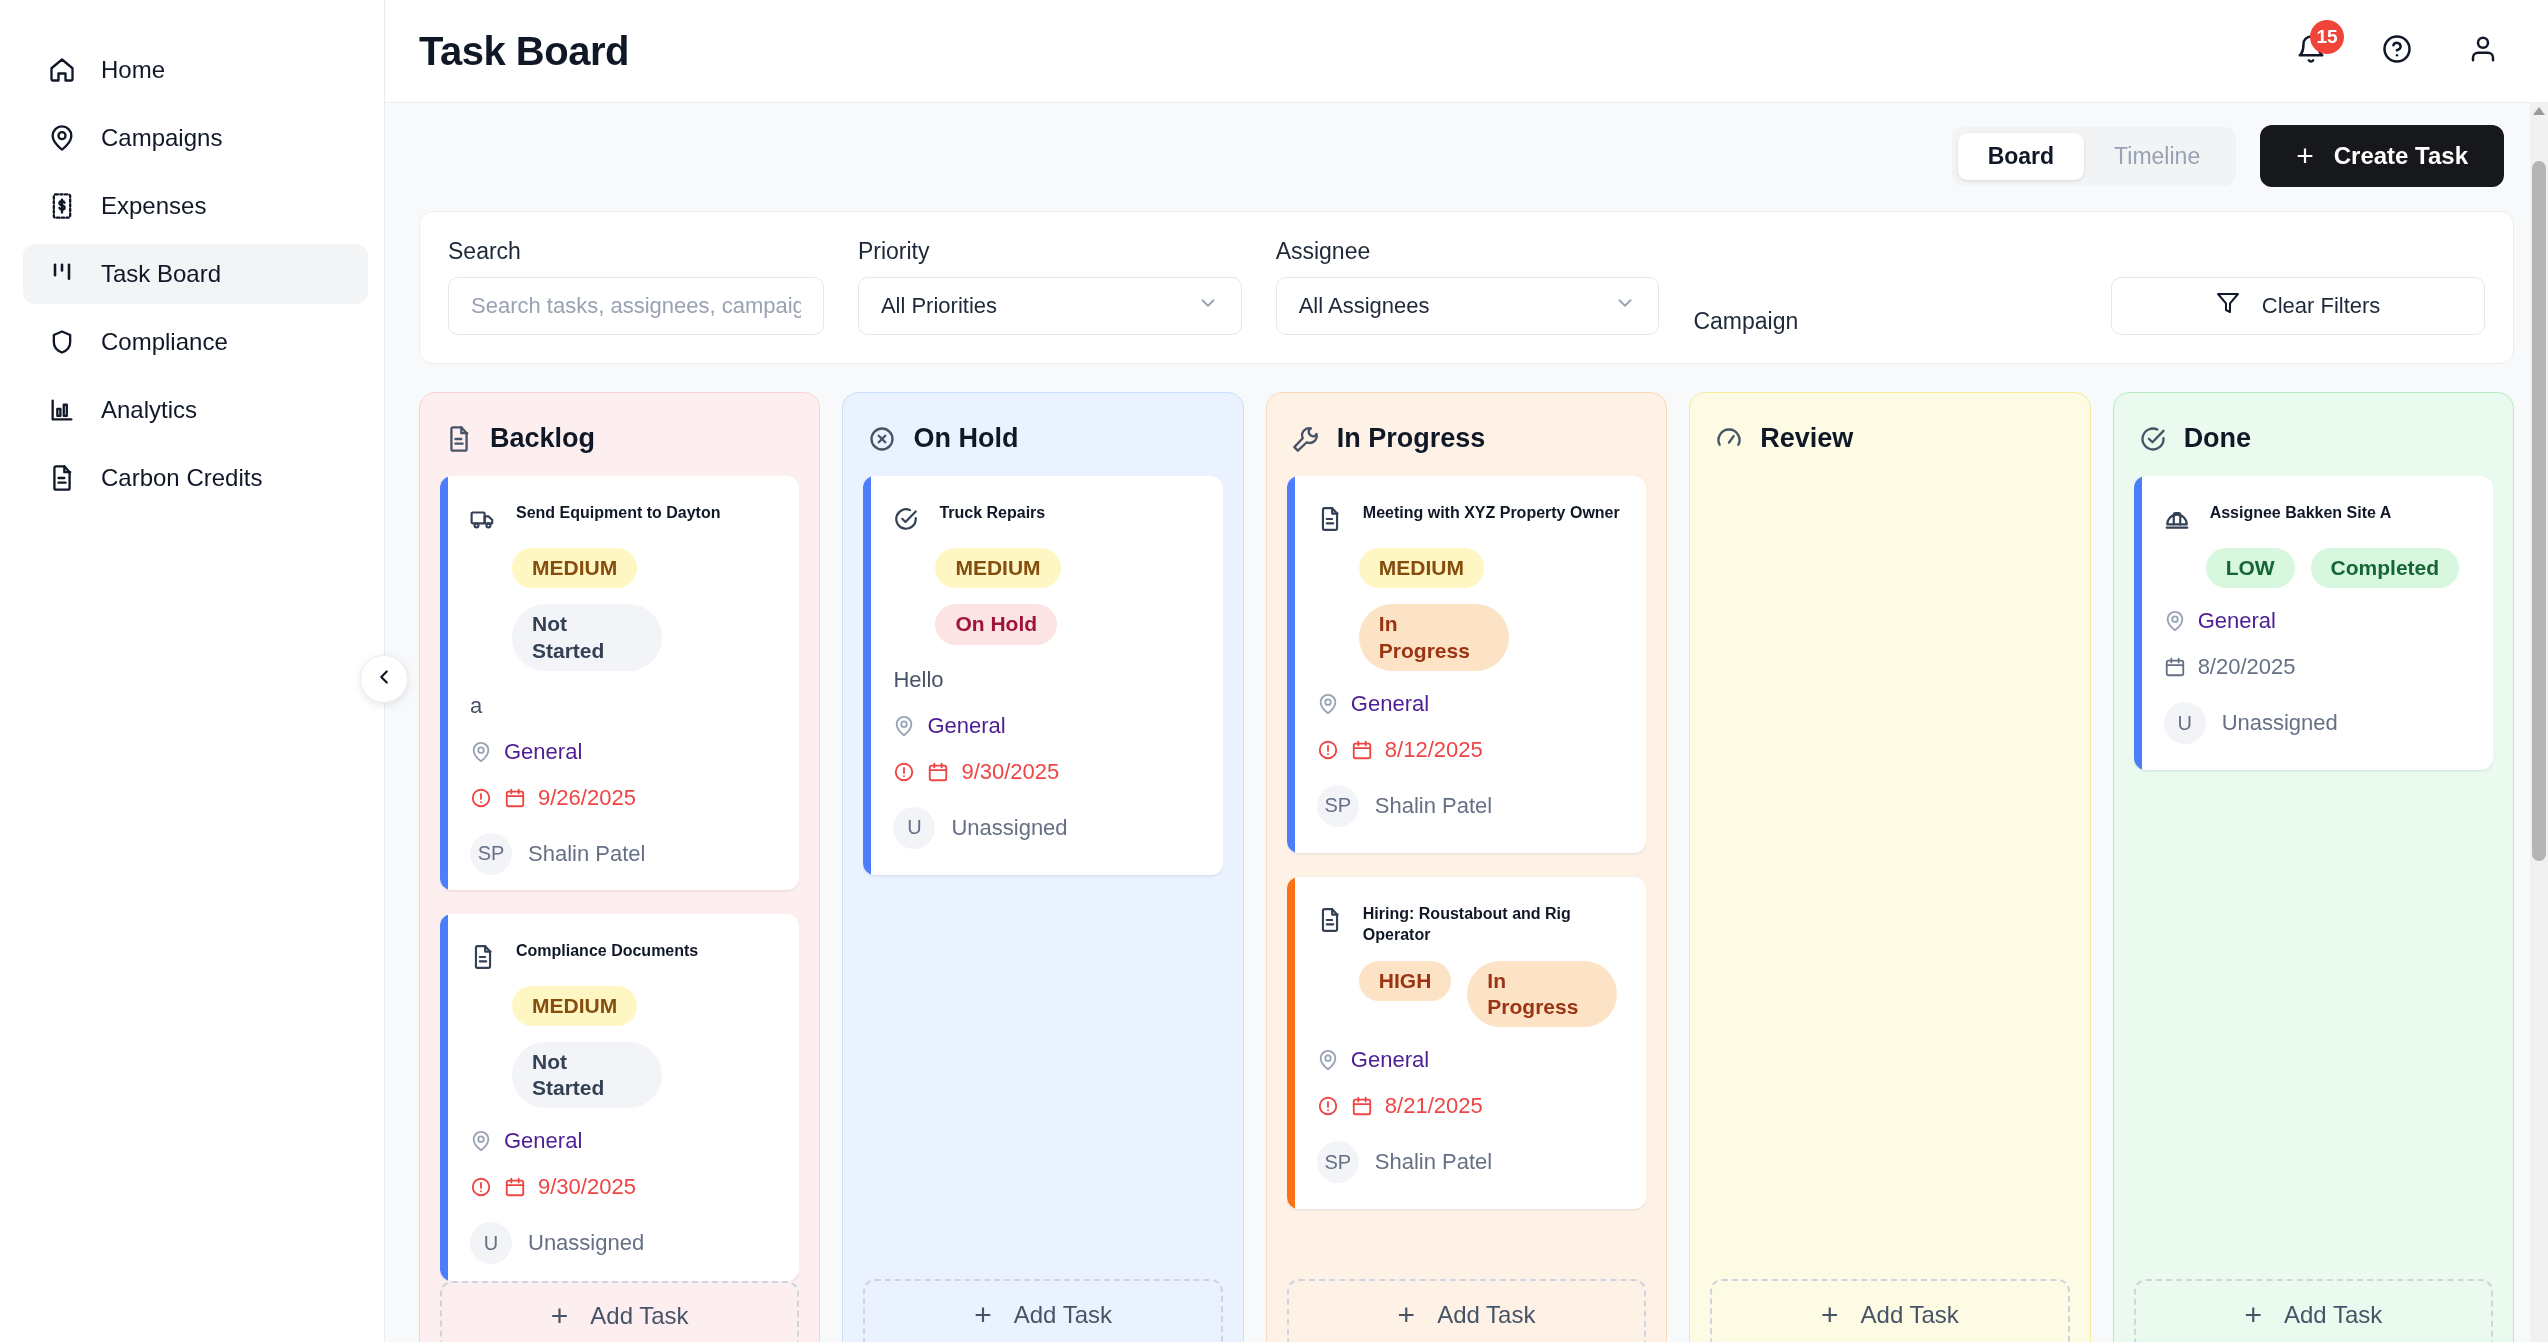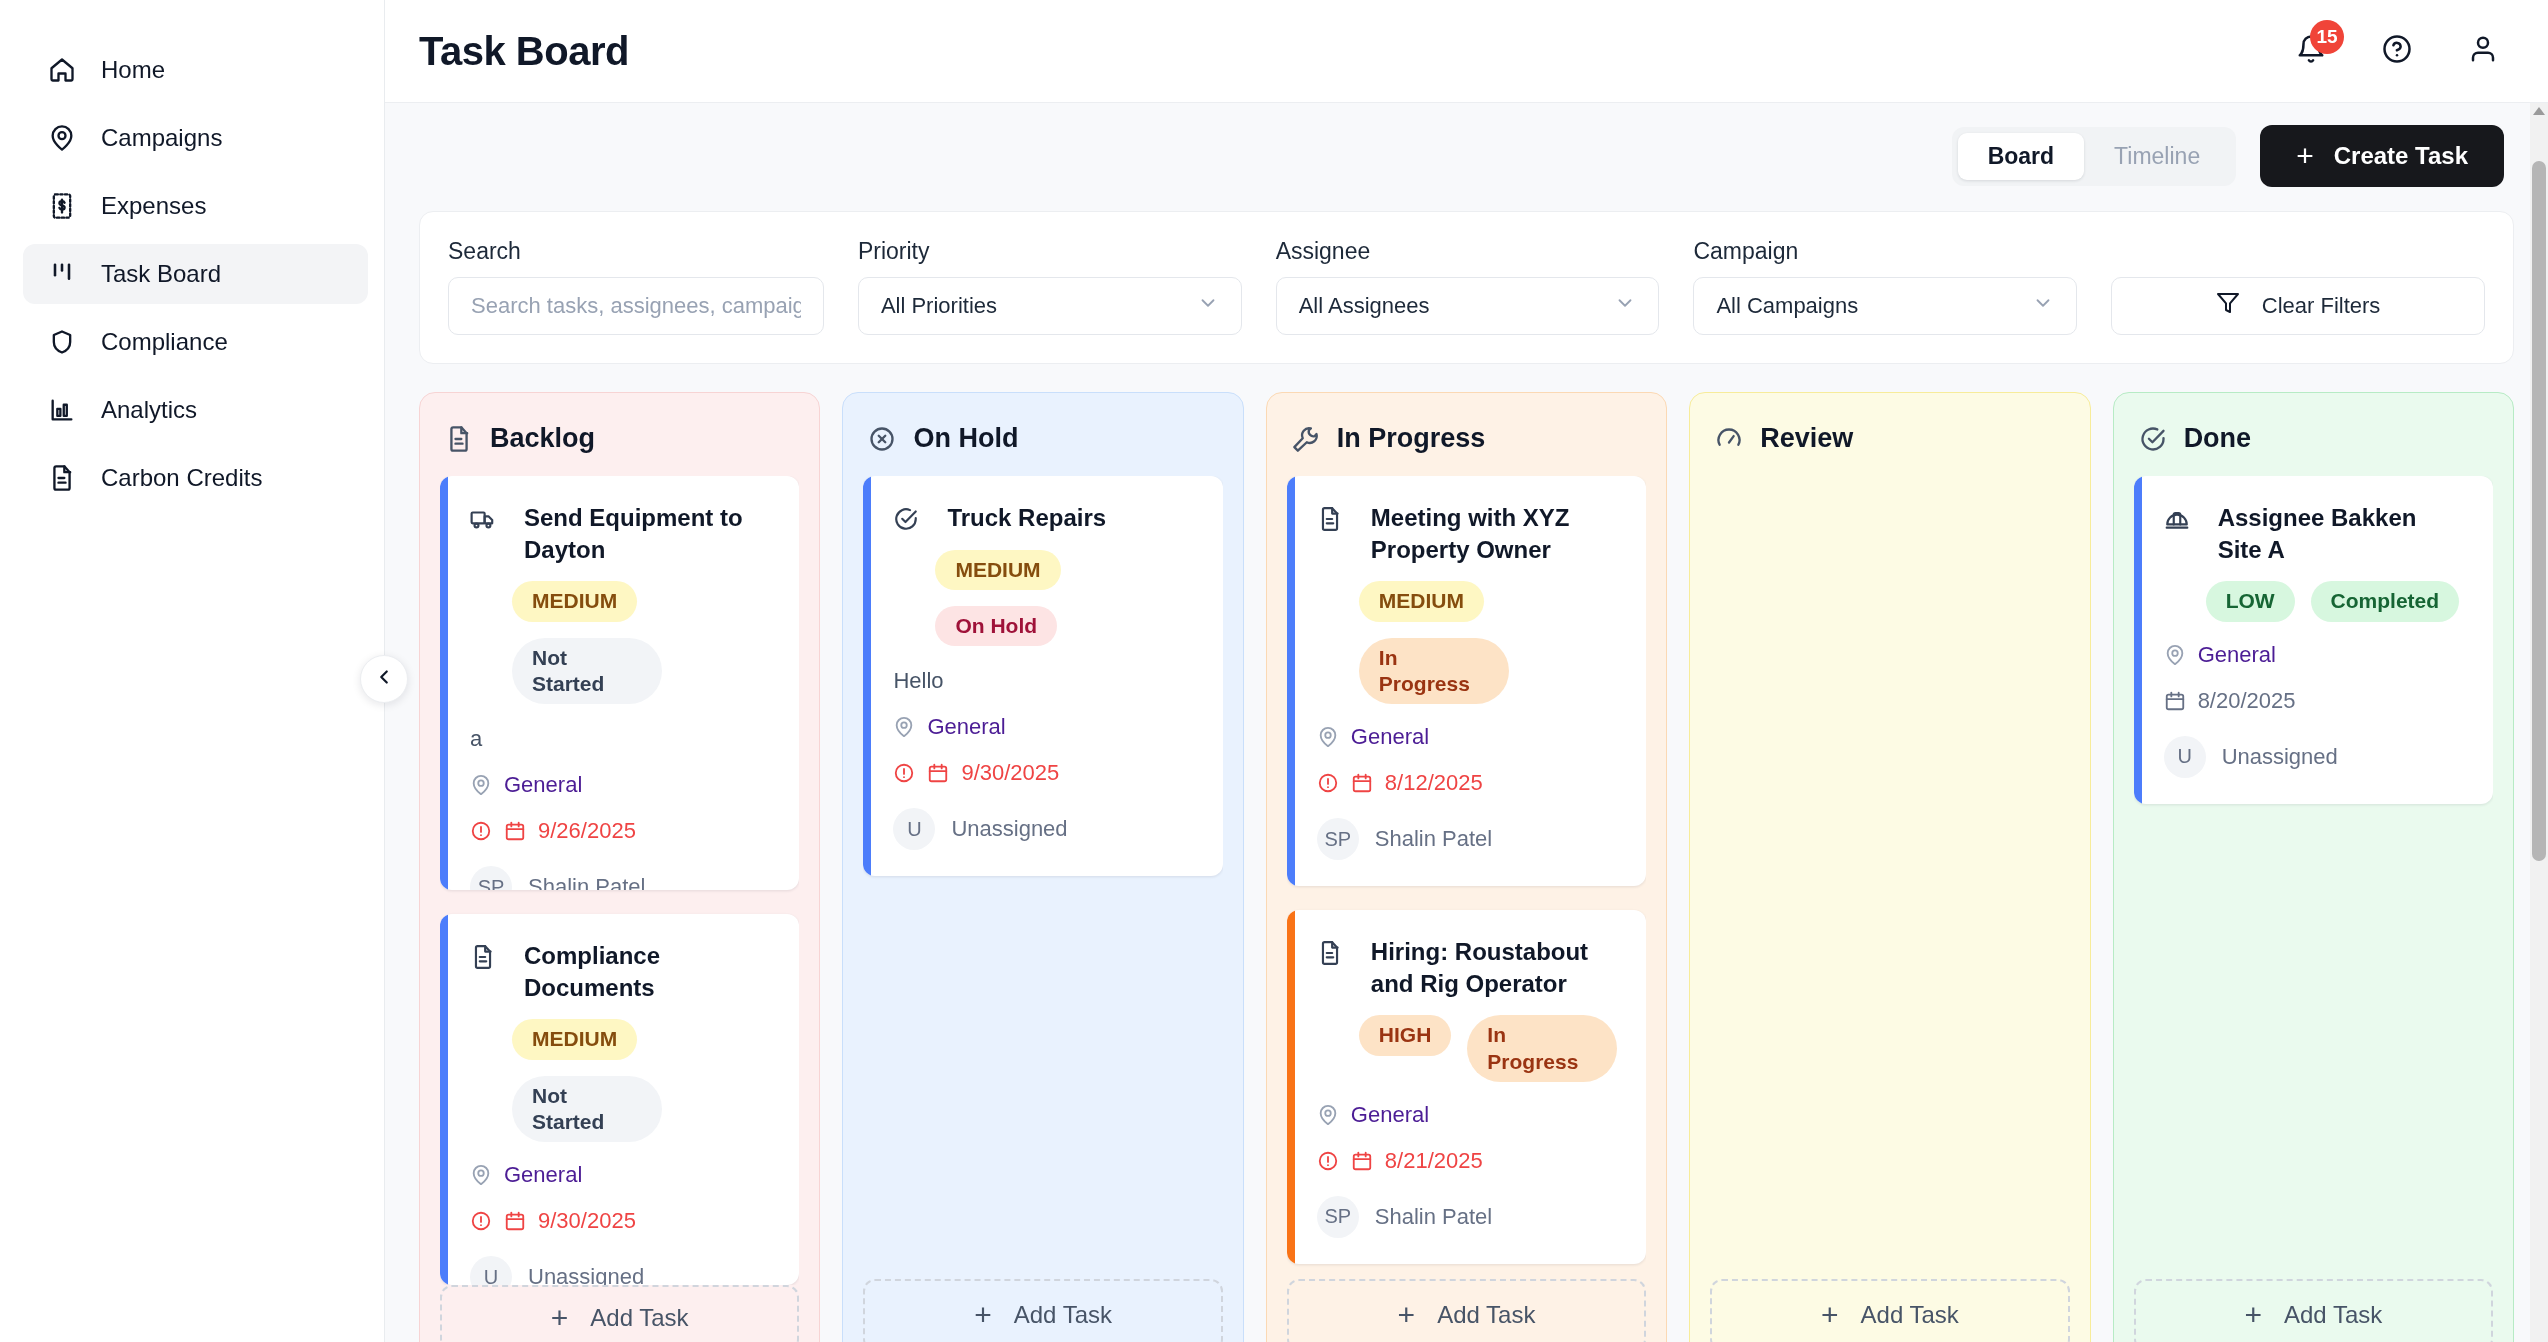--- a/index.html
+++ b/index.html
@@ -112,21 +112,21 @@
   .col-body { flex: 1 1 auto; display: flex; flex-direction: column; gap: 24px; overflow: hidden; }
 
   .card {
     background: #fff; border-radius: 12px; position: relative;
     padding: 26px 26px 26px 30px; overflow: hidden;
     box-shadow: 0 1px 3px rgba(16,24,40,.10);
     cursor: pointer;
   }
   .card::before { content: ""; position: absolute; left: 0; top: 0; bottom: 0; width: 8px; background: #4c7dfb; }
   .card.acc-orange::before { background: #f97316; }
-  .card-title { display: flex; gap: 28px; align-items: flex-start; font-size: 24px; font-weight: bold; color: #101828; line-height: 1.32; }
+  .card-title { display: flex; gap: 20px; align-items: flex-start; font-size: 16px; font-weight: bold; color: #101828; line-height: 1.32; }
   .card-title .ti { flex: 0 0 26px; width: 26px; height: 26px; margin-top: 4px; }
   .card-title .ti svg { width: 26px; height: 26px; }
   .chips { display: flex; gap: 16px; align-items: flex-start; margin: 16px 0 0 42px; flex-wrap: wrap; }
   .chip { border-radius: 999px; padding: 7px 20px; font-size: 21px; font-weight: bold; line-height: 1.25; max-width: 150px; }
   .desc { font-size: 22px; color: #475467; margin-top: 22px; }
   .meta { display: flex; align-items: center; gap: 12px; font-size: 22px; color: #4c1d95; margin-top: 20px; }
   .meta svg { width: 22px; height: 22px; flex: 0 0 22px; }
   .meta.due { color: #ef4444; }
   .assignee { display: flex; align-items: center; gap: 16px; margin-top: 22px; }
   .avatar {
@@ -303,28 +303,20 @@
           <span class="chev">
             <svg viewBox="0 0 24 24" width="22" height="22" fill="none" stroke="#98a2b3" stroke-width="2" stroke-linecap="round" stroke-linejoin="round">
                 <polyline points="6 9 12 15 18 9"></polyline>
               </svg>
           </span>
         </div>
       </div>
 
       <div class="fgroup sel">
         <div class="flabel">Campaign</div>
-        <div class="fctrl">
-          <span>All Campaigns</span>
-          <span class="chev">
-            <svg viewBox="0 0 24 24" width="22" height="22" fill="none" stroke="#98a2b3" stroke-width="2" stroke-linecap="round" stroke-linejoin="round">
-                <polyline points="6 9 12 15 18 9"></polyline>
-              </svg>
-          </span>
-        </div>
       </div>
 
       <div class="fgroup clear">
         <div class="fctrl clearbtn">
           <span>
             <svg viewBox="0 0 24 24" width="24" height="24" fill="none" stroke="#101828" stroke-width="2" stroke-linecap="round" stroke-linejoin="round">
                 <polygon points="22 3 2 3 10 12.46 10 19 14 21 14 12.46 22 3"></polygon>
               </svg>
           </span>
           <span>Clear Filters</span>

